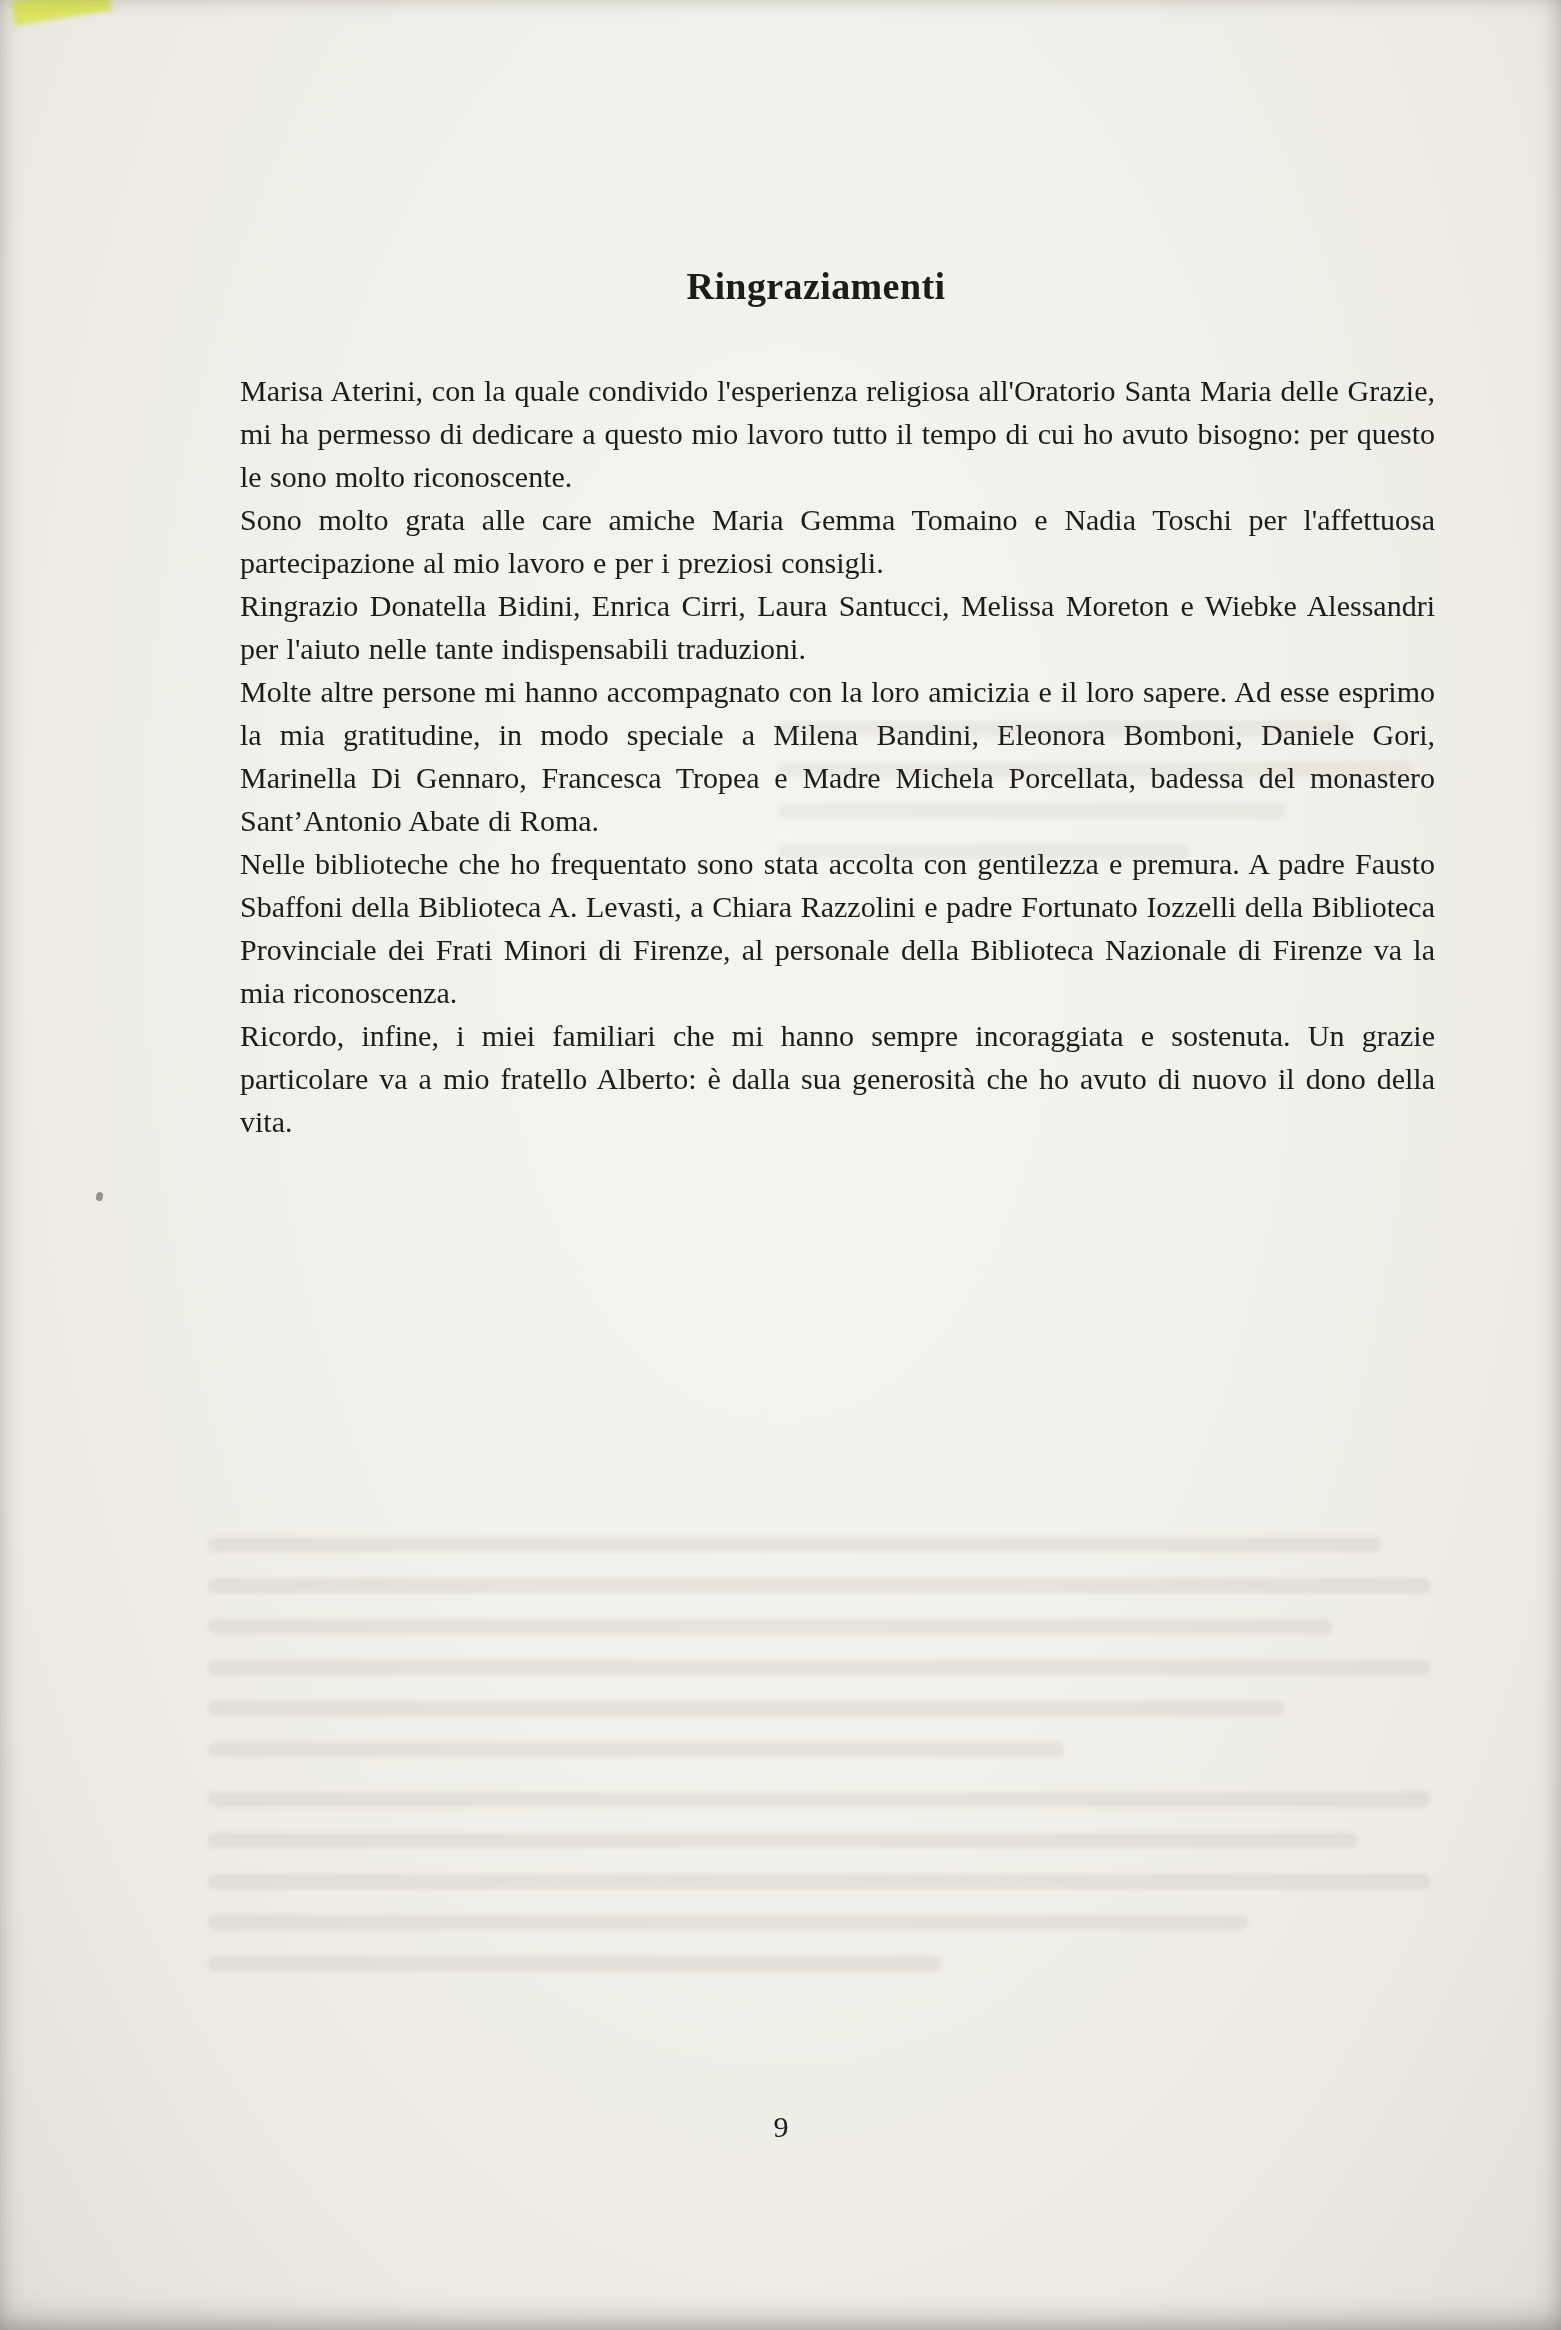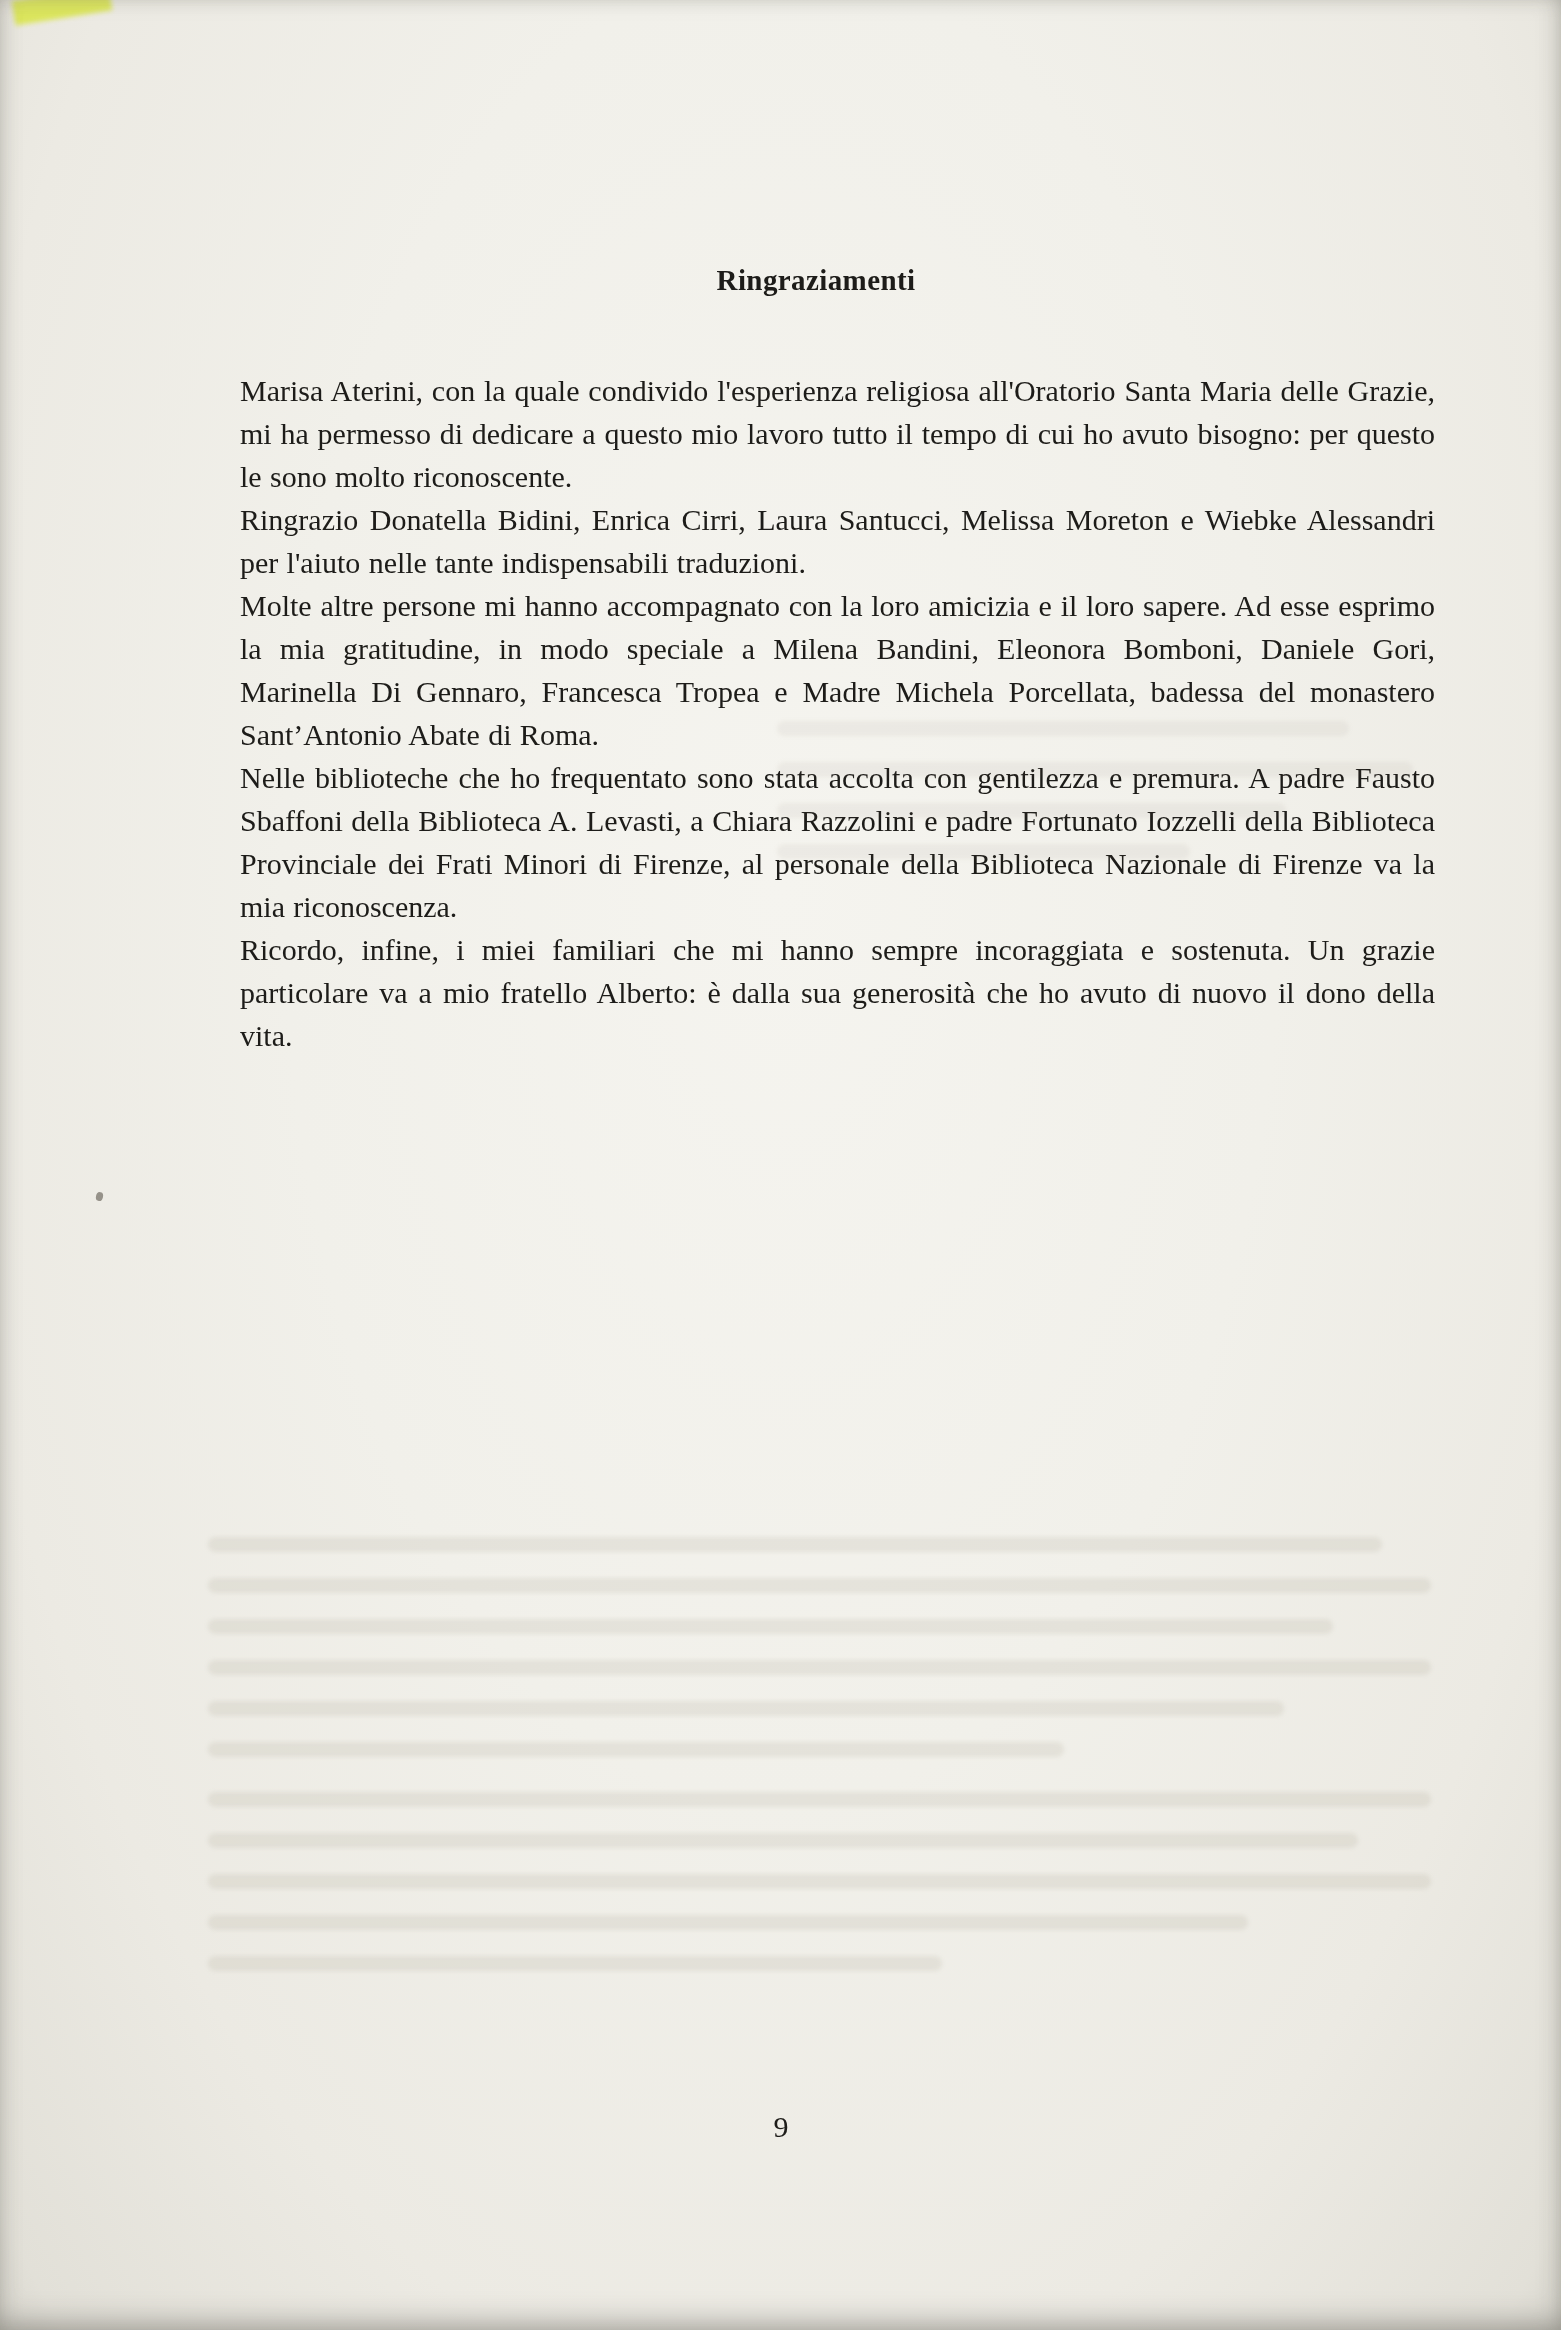--- a/index.html
+++ b/index.html
@@ -30,21 +30,21 @@
     width:98px; height:25px;
     background:#d9e639;
     transform:rotate(-9deg);
     filter:blur(2.5px);
     opacity:.78;
   }
 
   .title {
     position:absolute; top:264px; left:198px; width:1236px;
     text-align:center;
-    font-size:29px; font-weight:bold; letter-spacing:0.4px;
+    font-size:38px; font-weight:bold; letter-spacing:0.4px;
   }
 
   .body-text {
     position:absolute; top:369px; left:197px; width:1238px;
     font-size:30px; line-height:43px;
     text-align:justify;
     word-spacing:0.8px;
   }
   .para { text-align:justify;margin-left:43px; }
 
@@ -74,20 +74,21 @@
 <body>
 
 <div class="scan">
 
   <div class="corner-artifact"></div>
 
   <h1 class="title">Ringraziamenti</h1>
 
   <div class="body-text">
       <p class="para">Marisa Aterini, con la quale condivido l'esperienza religiosa all'Oratorio Santa Maria delle Grazie, mi ha permesso di dedicare a questo mio lavoro tutto il tempo di cui ho avuto bisogno: per questo le sono molto riconoscente.</p>
+      <p class="para">Sono molto grata alle care amiche Maria Gemma Tomaino e Nadia Toschi per l'affettuosa partecipazione al mio lavoro e per i preziosi consigli.</p>
       <p class="para">Ringrazio Donatella Bidini, Enrica Cirri, Laura Santucci, Melissa Moreton e Wiebke Alessandri per l'aiuto nelle tante indispensabili traduzioni.</p>
       <p class="para">Molte altre persone mi hanno accompagnato con la loro amicizia e il loro sapere. Ad esse esprimo la mia gratitudine, in modo speciale a Milena Bandini, Eleonora Bomboni, Daniele Gori, Marinella Di Gennaro, Francesca Tropea e Madre Michela Porcellata, badessa del monastero Sant’Antonio Abate di Roma.</p>
       <p class="para">Nelle biblioteche che ho frequentato sono stata accolta con gentilezza e premura. A padre Fausto Sbaffoni della Biblioteca A. Levasti, a Chiara Razzolini e padre Fortunato Iozzelli della Biblioteca Provinciale dei Frati Minori di Firenze, al personale della Biblioteca Nazionale di Firenze va la mia riconoscenza.</p>
       <p class="para">Ricordo, infine, i miei familiari che mi hanno sempre incoraggiata e sostenuta. Un grazie particolare va a mio fratello Alberto: è dalla sua generosità che ho avuto di nuovo il dono della vita.</p>
     </div>
 
   <div class="ghost ghost-light" style="top:721px; left:777px; width:636px;">
     <div class="gline w90"></div>
     <div class="gline w100"></div>
     <div class="gline w80"></div>

